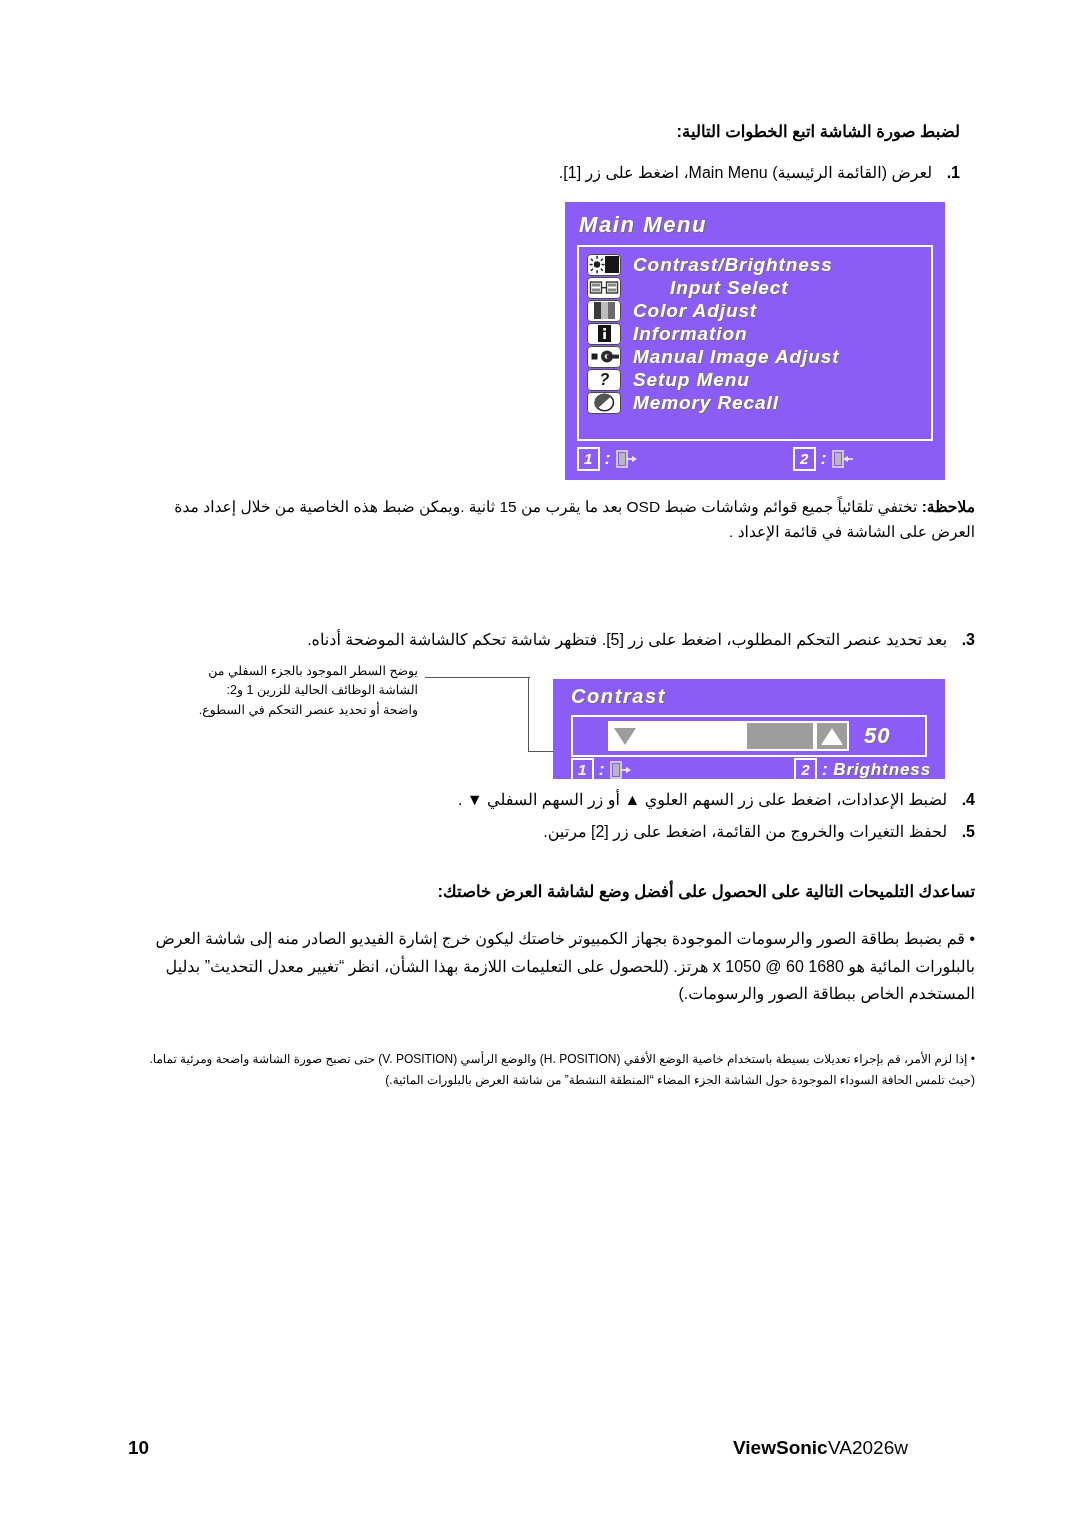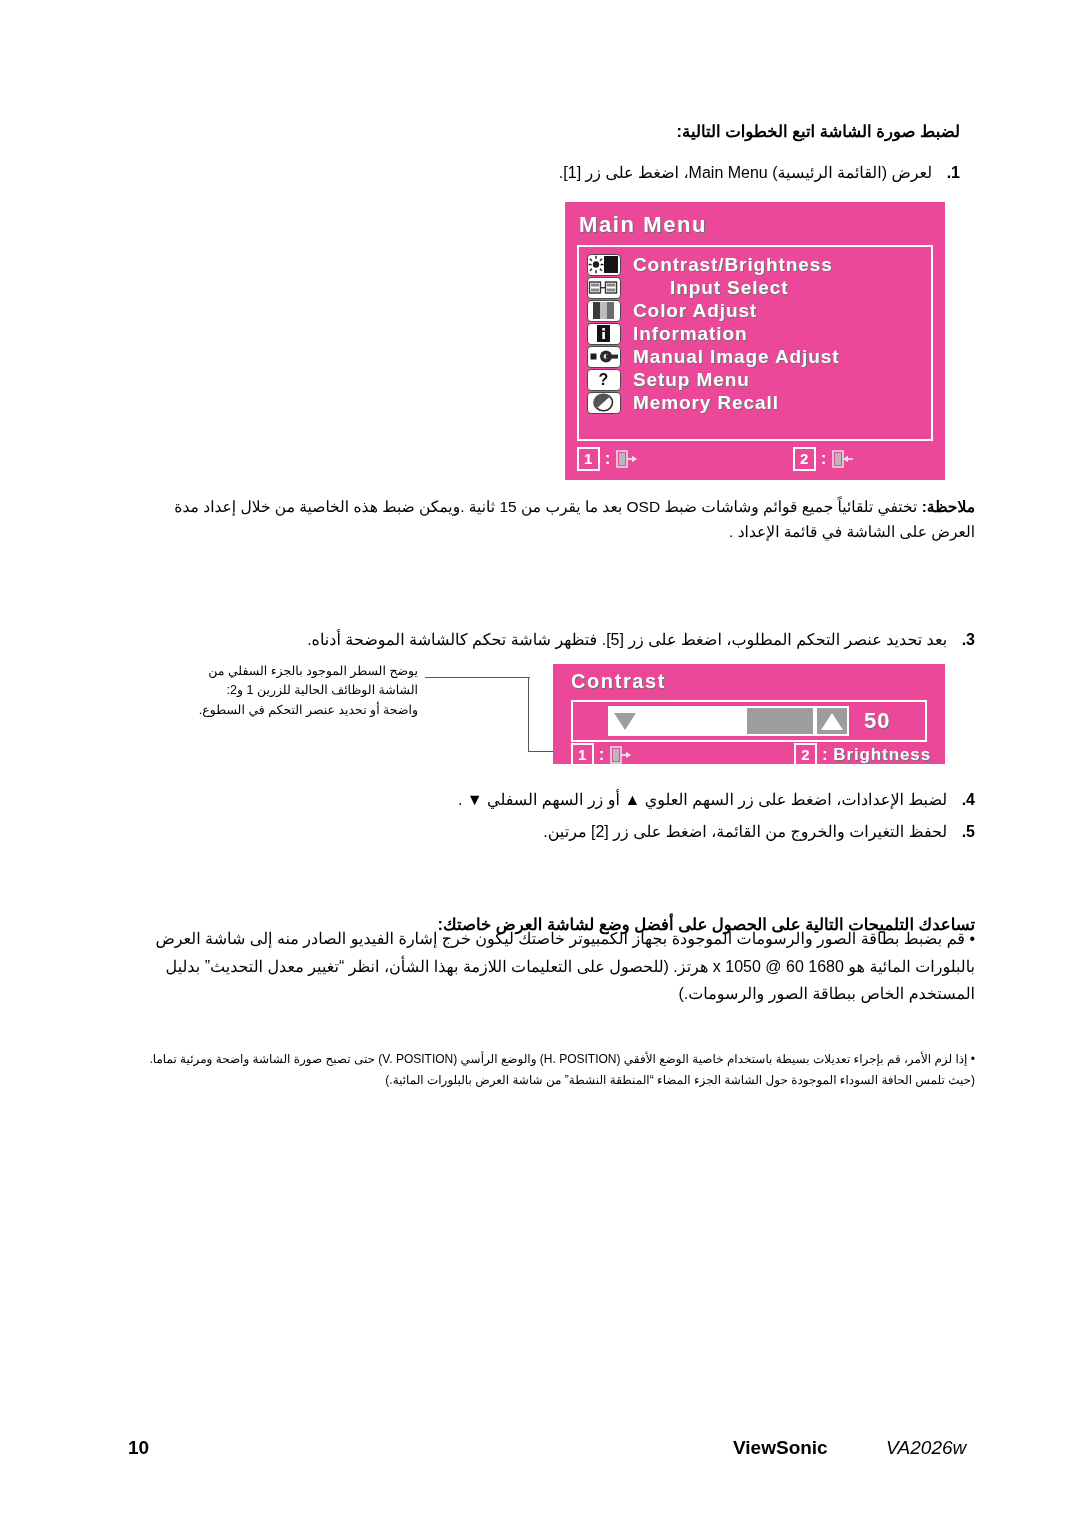--- a/index.html
+++ b/index.html
@@ -39,24 +39,25 @@
     position: absolute;
     font-size: 12.5px;
     line-height: 1.55;
     direction: rtl;
     text-align: right;
   }
 
   
   .osd {
     position: absolute;
-    background: #ec4899;
+    background: #8b5cf6;
     box-sizing: border-box;
     direction: ltr;
-    text-align: left;
+    text-align: center;
+    font-style: italic;
   }
   .osd-title {
     color: #ffffff;
     font-weight: bold;
     letter-spacing: 1.6px;
     text-shadow: 1px 1px 0 #6d6d6d;
   }
   .osd-inner {
     border: 2px solid #ffffff;
     box-sizing: border-box;
@@ -335,21 +336,21 @@
   <div class="small-note" style="left:168px; top:662px; width:250px;">
     <div>يوضح السطر الموجود بالجزء السفلي من</div>
     <div>الشاشة الوظائف الحالية للزرين 1 و2:</div>
     <div>واضحة أو تحديد عنصر التحكم في السطوع.</div>
   </div>
 
   <div class="leader" style="left:425px; top:677px; width:105px; height:0; border-width:1.5px 0 0 0;"></div>
   <div class="leader" style="left:528px; top:677px; width:0; height:75px; border-width:0 0 0 1.5px;"></div>
   <div class="leader" style="left:528px; top:751px; width:40px; height:0; border-width:1.5px 0 0 0;"></div>
 
-  <div class="osd" style="left:553px; top:664px; width:392px; height:100px;">
+  <div class="osd" style="left:553px; top:679px; width:392px; height:100px;">
 
     <div class="osd-title" style="position:absolute; left:18px; top:6px; font-size:20px;">Contrast</div>
 
     <div class="osd-inner" style="position:absolute; left:18px; top:36px; width:356px; height:42px; display:flex; align-items:center;">
       <div class="slider-track" style="margin-left:35px; width:240px;">
         <div class="tri-box">
           <span class="tri-down"></span>
         </div>
         <div class="bar-fill" style="width:103px;"></div>
         <div class="bar-empty" style="width:70px;"></div>
@@ -383,31 +384,31 @@
   <div style="position:absolute; left:135px; top:790px; width:840px; direction:rtl; text-align:right;">
     <span style="font-weight:bold; font-size:16px;">4.</span>
     <span style="font-size:16px; margin-right:10px;">لضبط الإعدادات، اضغط على زر السهم العلوي ▲ أو زر السهم السفلي ▼ .</span>
   </div>
 
   <div style="position:absolute; left:135px; top:822px; width:840px; direction:rtl; text-align:right;">
     <span style="font-weight:bold; font-size:16px;">5.</span>
     <span style="font-size:16px; margin-right:10px;">لحفظ التغيرات والخروج من القائمة، اضغط على زر [2] مرتين.</span>
   </div>
 
-  <div class="heading-bold rtl" style="left:135px; top:880px; width:840px;margin-top:33px;">تساعدك التلميحات التالية على الحصول على أفضل وضع لشاشة العرض خاصتك:</div>
+  <div class="heading-bold rtl" style="left:135px; top:880px; width:840px;">تساعدك التلميحات التالية على الحصول على أفضل وضع لشاشة العرض خاصتك:</div>
 
   <div style="position:absolute; left:135px; top:925px; width:840px; direction:rtl; text-align:right;
               font-size:16px; line-height:1.72;">
     <span>•</span>
     <span>قم بضبط بطاقة الصور والرسومات الموجودة بجهاز الكمبيوتر خاصتك ليكون خرج إشارة الفيديو الصادر منه إلى شاشة العرض بالبلورات المائية هو 1680 x 1050 @ 60 هرتز. (للحصول على التعليمات اللازمة بهذا الشأن، انظر “تغيير معدل التحديث” بدليل المستخدم الخاص ببطاقة الصور والرسومات.)</span>
   </div>
 
   <div style="position:absolute; left:135px; top:1018px; width:840px; direction:rtl; text-align:right;
               font-size:12px; line-height:1.72;margin-top:31px;">
     <span>•</span>
     <span>إذا لزم الأمر، قم بإجراء تعديلات بسيطة باستخدام خاصية الوضع الأفقي (H. POSITION) والوضع الرأسي (V. POSITION) حتى تصبح صورة الشاشة واضحة ومرئية تماما. (حيث تلمس الحافة السوداء الموجودة حول الشاشة الجزء المضاء “المنطقة النشطة” من شاشة العرض بالبلورات المائية.)</span>
   </div>
 
   <div class="footer-page" style="left:128px; top:1437px;">10</div>
   <div class="footer-brand" style="left:733px; top:1437px;">ViewSonic</div>
-  <div class="footer-model" style="left:886px; top:1437px;font-style:italic;">VA2026w</div>
+  <div class="footer-model" style="left:828px; top:1437px;">VA2026w</div>
 
 </div>
 
 </body></html>

